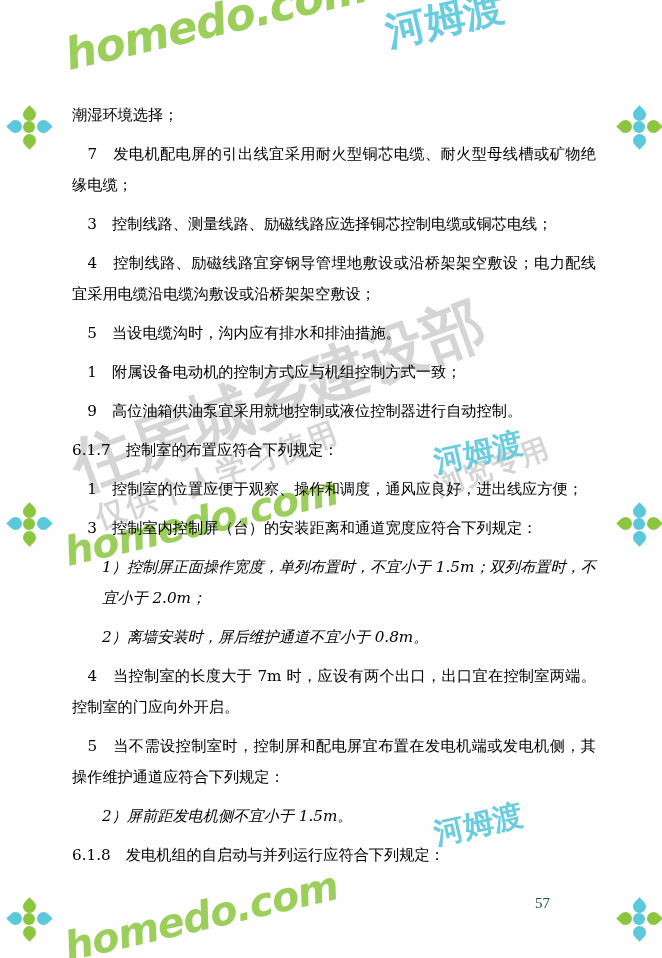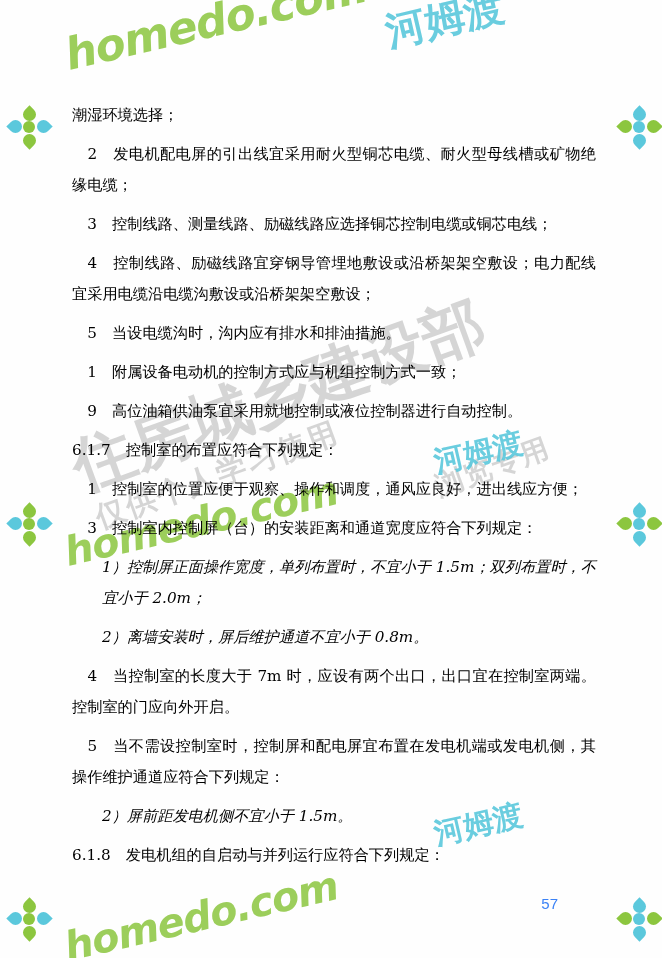--- a/index.html
+++ b/index.html
@@ -74,25 +74,25 @@
   }
   .content p {
     margin: 8px;
     white-space: pre-wrap;
   }
   .ind-0 { text-indent: 0; }
   .ind-1 { text-indent: 0; }
   .ind-2 { padding-left: 30px; text-indent: 0; font-style: italic; }
   .page-num {
     position: absolute;
-    right: 104px;
+    right: 112px;
     top: 895px;
     font-size: 15px;
-    font-family: Liberation Sans, sans-serif;
-    color: #3b82f6;
+    font-family: Liberation Serif, serif;
+    color: #14532d;
   }
 </style>
 </head>
 <body>
 
 <div class="page">
 
   <div>
 
     <div class="wm wm-gray" style="left:60px; top:430px; font-size:62px; transform:rotate(-20deg); transform-origin:left top;">住房城乡建设部</div>
@@ -152,21 +152,21 @@
       <span style="left:15px; top:0px;  background:#5bc8dc; transform:rotate(135deg);"></span>
       <span style="left:29px; top:12px; background:#8cc63f; transform:rotate(225deg);"></span>
       <span style="left:15px; top:26px; background:#5bc8dc; transform:rotate(315deg);"></span>
       <span style="left:1px;  top:12px; background:#8cc63f; transform:rotate(45deg);"></span>
       <span style="left:15px; top:13px; background:#5bc8dc; width:12px; height:12px; border-radius:50%;"></span>
     </div>
   </div>
 
   <div class="content">
     <p class="ind-0">潮湿环境选择；</p>
-    <p class="ind-1">　2　发电机配电屏的引出线宜采用耐火型铜芯电缆、耐火型母线槽或矿物绝缘电缆；</p>
+    <p class="ind-1">　7　发电机配电屏的引出线宜采用耐火型铜芯电缆、耐火型母线槽或矿物绝缘电缆；</p>
     <p class="ind-1">　3　控制线路、测量线路、励磁线路应选择铜芯控制电缆或铜芯电线；</p>
     <p class="ind-1">　4　控制线路、励磁线路宜穿钢导管埋地敷设或沿桥架架空敷设；电力配线宜采用电缆沿电缆沟敷设或沿桥架架空敷设；</p>
     <p class="ind-1">　5　当设电缆沟时，沟内应有排水和排油措施。</p>
     <p class="ind-1">　1　附属设备电动机的控制方式应与机组控制方式一致；</p>
     <p class="ind-1">　9　高位油箱供油泵宜采用就地控制或液位控制器进行自动控制。</p>
     <p class="ind-0">6.1.7　控制室的布置应符合下列规定：</p>
     <p class="ind-1">　1　控制室的位置应便于观察、操作和调度，通风应良好，进出线应方便；</p>
     <p class="ind-1">　3　控制室内控制屏（台）的安装距离和通道宽度应符合下列规定：</p>
     <p class="ind-2">1）控制屏正面操作宽度，单列布置时，不宜小于 1.5m；双列布置时，不宜小于 2.0m；</p>
     <p class="ind-2">2）离墙安装时，屏后维护通道不宜小于 0.8m。</p>

